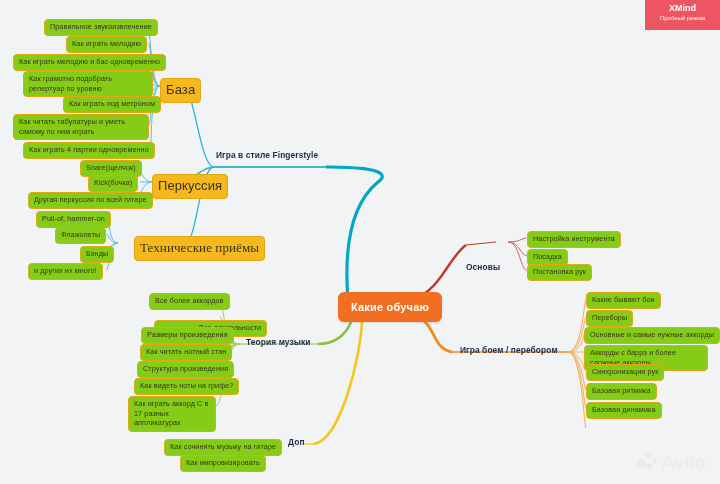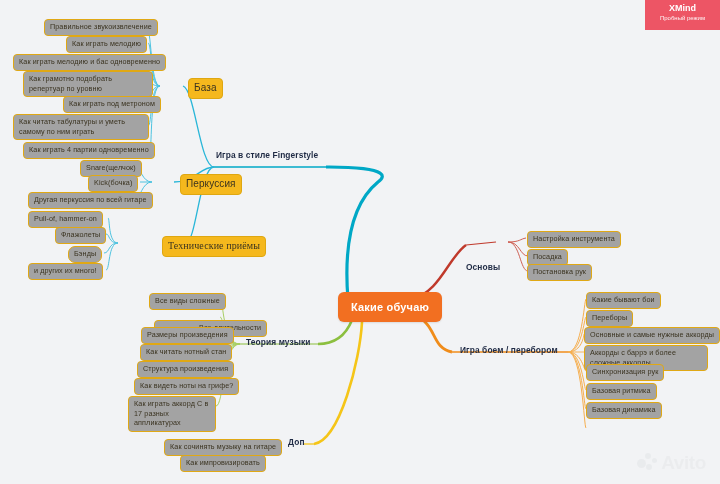--- a/index.html
+++ b/index.html
@@ -21,37 +21,36 @@
     top: 0;
     width: 720px;
     height: 484px;
     pointer-events: none;
   }
   
   .node {
     position: absolute;
     box-sizing: border-box;
     border-radius: 4px;
-    background: #a3a3a3;
+    background: #84cc16;
     border: 1px solid #e0a814;
     color: #3a3320;
     font-size: 7.2px;
     line-height: 1.35;
     padding: 2px 5px 3px 5px;
     white-space: nowrap;
     letter-spacing: 0.1px;
   }
   .node.wrap {
     white-space: normal;
   }
   .node.mid {
     background: #f5b81d;
     border-color: #dfa711;
-    font-size: 10px;
-    margin-left: 28px;
+    font-size: 13px;
   }
   .central {
     position: absolute;
     box-sizing: border-box;
     background: #f26f21;
     border-radius: 6px;
     color: #ffffff;
     font-weight: bold;
     font-size: 11px;
     display: flex;
@@ -242,35 +241,35 @@
   <div class="node" style="left:80px; top:160px;">
     <span>Snare(щелчок)</span>
   </div>
   <div class="node" style="left:88px; top:175px;">
     <span>Kick(бочка)</span>
   </div>
   <div class="node" style="left:28px; top:192px;">
     <span>Другая перкуссия по всей гитаре</span>
   </div>
 
-  <div class="node" style="left:28px; top:211px;">
+  <div class="node" style="left:36px; top:211px;">
     <span>Pull-of, hammer-on</span>
   </div>
   <div class="node" style="left:55px; top:227px;">
     <span>Флажолеты</span>
   </div>
-  <div class="node" style="left:68px; top:246px;border-radius:7px;">
+  <div class="node" style="left:80px; top:246px;">
     <span>Бэнды</span>
   </div>
   <div class="node" style="left:28px; top:263px;">
     <span>и других их много!</span>
   </div>
 
   <div class="node" style="left:149px; top:293px;">
-    <span>Все виды сложные</span>
+    <span>Все более аккордов</span>
   </div>
   <div class="node" style="left:154px; top:320px;padding-left:44px;">
     <span>Все длительности</span>
   </div>
   <div class="node" style="left:141px; top:327px;">
     <span>Размеры произведения</span>
   </div>
   <div class="node" style="left:140px; top:344px;">
     <span>Как читать нотный стан</span>
   </div>

